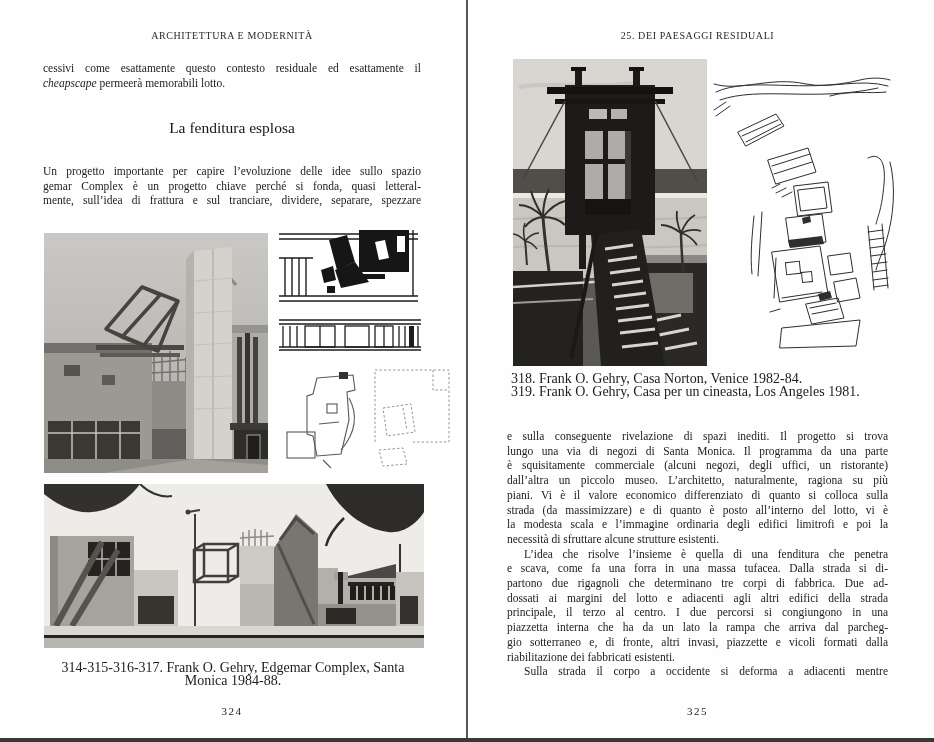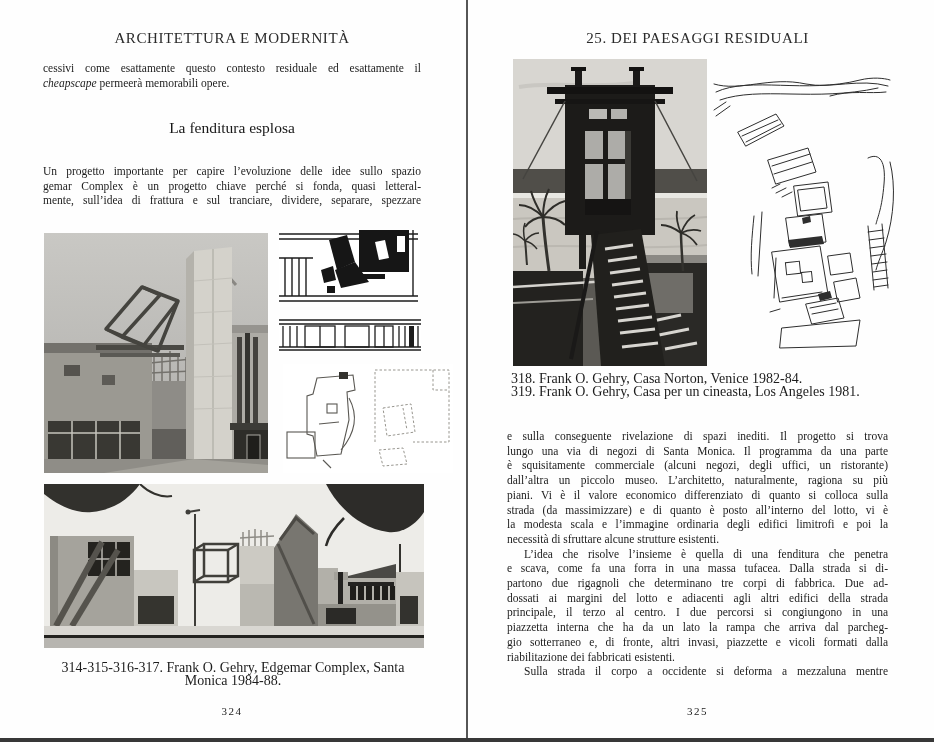--- a/index.html
+++ b/index.html
@@ -5,21 +5,21 @@
   html,body{margin:0;padding:0;}
   body{
     width:934px;height:742px;overflow:hidden;position:relative;
     background:#fefefe;
     font-family:"Liberation Serif","DejaVu Serif",serif;
     color:#1c1c1c;
   }
   #sheet{position:absolute;left:0;top:0;width:934px;height:742px;background:#fefefe;}
   .abs{position:absolute;}
   .runhead{
-    font-size:15px;letter-spacing:0.6px;text-align:center;color:#2a2a2a;
+    font-size:10px;letter-spacing:0.6px;text-align:center;color:#2a2a2a;
     font-variant:small-caps;text-transform:uppercase;
   }
   .bodyline{
     font-size:11.5px;line-height:14.7px;color:#1c1c1c;
     text-align:justify;text-align-last:justify;text-justify:inter-word;
     white-space:normal;
   }
   .bodyline.last{text-align-last:left;}
   .bodyline.indent{text-indent:17px;}
   .it{font-style:italic;}
@@ -33,21 +33,21 @@
 </style>
 </head>
 <body>
 
 <div id="sheet">
 
   <div class="abs runhead" style="left:43px;top:30px;width:378px;">ARCHITETTURA E MODERNITÀ</div>
 
   <div class="abs" style="left:43px;top:61px;width:378px;">
     <div class="bodyline">cessivi come esattamente questo contesto residuale ed esattamente il</div>
-    <div class="bodyline last"><span class="it">cheapscape</span><span> permeerà memorabili opere.</span></div>
+    <div class="bodyline last"><span class="it">cheapscape</span><span> permeerà memorabili lotto.</span></div>
   </div>
 
   <div class="abs heading" style="left:43px;top:119px;width:378px;">La fenditura esplosa</div>
 
   <div class="abs" style="left:43px;top:151px;width:378px;margin-top:13px;">
     <div class="bodyline">Un progetto importante per capire l’evoluzione delle idee sullo spazio</div>
     <div class="bodyline">gemar Complex è un progetto chiave perché si fonda, quasi letteral-</div>
     <div class="bodyline">mente, sull’idea di frattura e sul tranciare, dividere, separare, spezzare</div>
   </div>
 
@@ -425,21 +425,21 @@
     <div class="bodyline">la modesta scala e l’immagine ordinaria degli edifici limitrofi e poi la</div>
     <div class="bodyline last">necessità di sfruttare alcune strutture esistenti.</div>
     <div class="bodyline indent">L’idea che risolve l’insieme è quella di una fenditura che penetra</div>
     <div class="bodyline">e scava, come fa una forra in una massa tufacea. Dalla strada si di-</div>
     <div class="bodyline">partono due rigagnoli che determinano tre corpi di fabbrica. Due ad-</div>
     <div class="bodyline">dossati ai margini del lotto e adiacenti agli altri edifici della strada</div>
     <div class="bodyline">principale, il terzo al centro. I due percorsi si congiungono in una</div>
     <div class="bodyline">piazzetta interna che ha da un lato la rampa che arriva dal parcheg-</div>
     <div class="bodyline">gio sotterraneo e, di fronte, altri invasi, piazzette e vicoli formati dalla</div>
     <div class="bodyline last">riabilitazione dei fabbricati esistenti.</div>
-    <div class="bodyline indent">Sulla strada il corpo a occidente si deforma a mezzaluna mentre</div>
+    <div class="bodyline indent">Sulla strada il corpo a occidente si deforma a adiacenti mentre</div>
   </div>
 
   <div class="abs pagenum" style="left:507px;top:705px;width:381px;">325</div>
 
   <div class="abs gutter" style="left:466px;top:0;width:2px;height:742px;"></div>
   <div class="abs bottomrule" style="left:0;top:738px;width:934px;height:4px;"></div>
 
 </div>
 
 </body></html>

